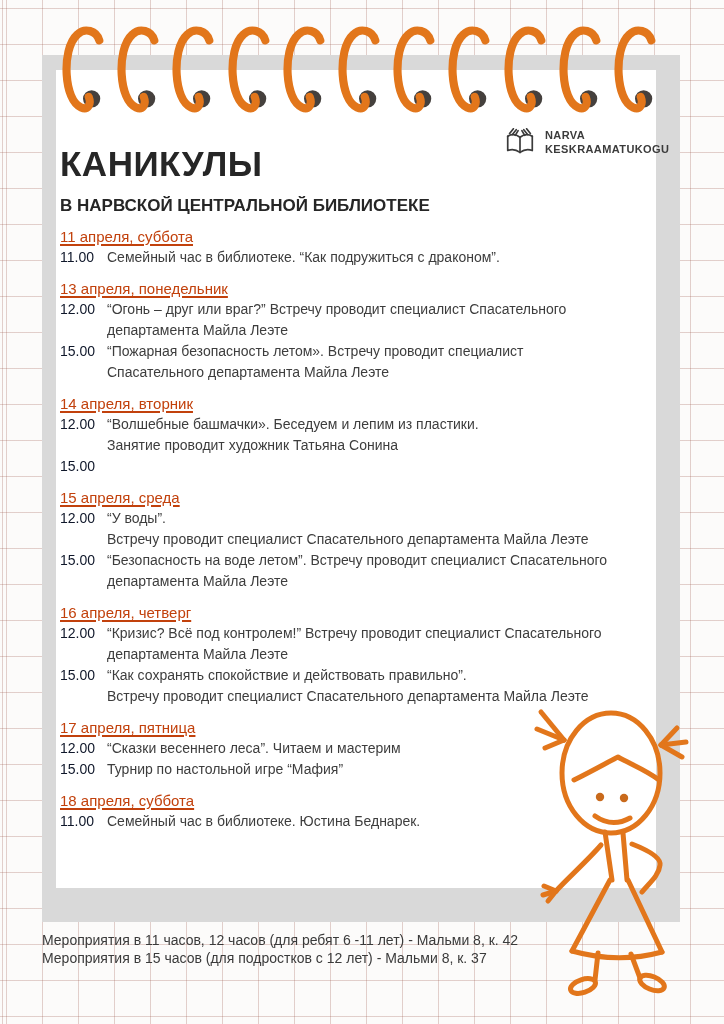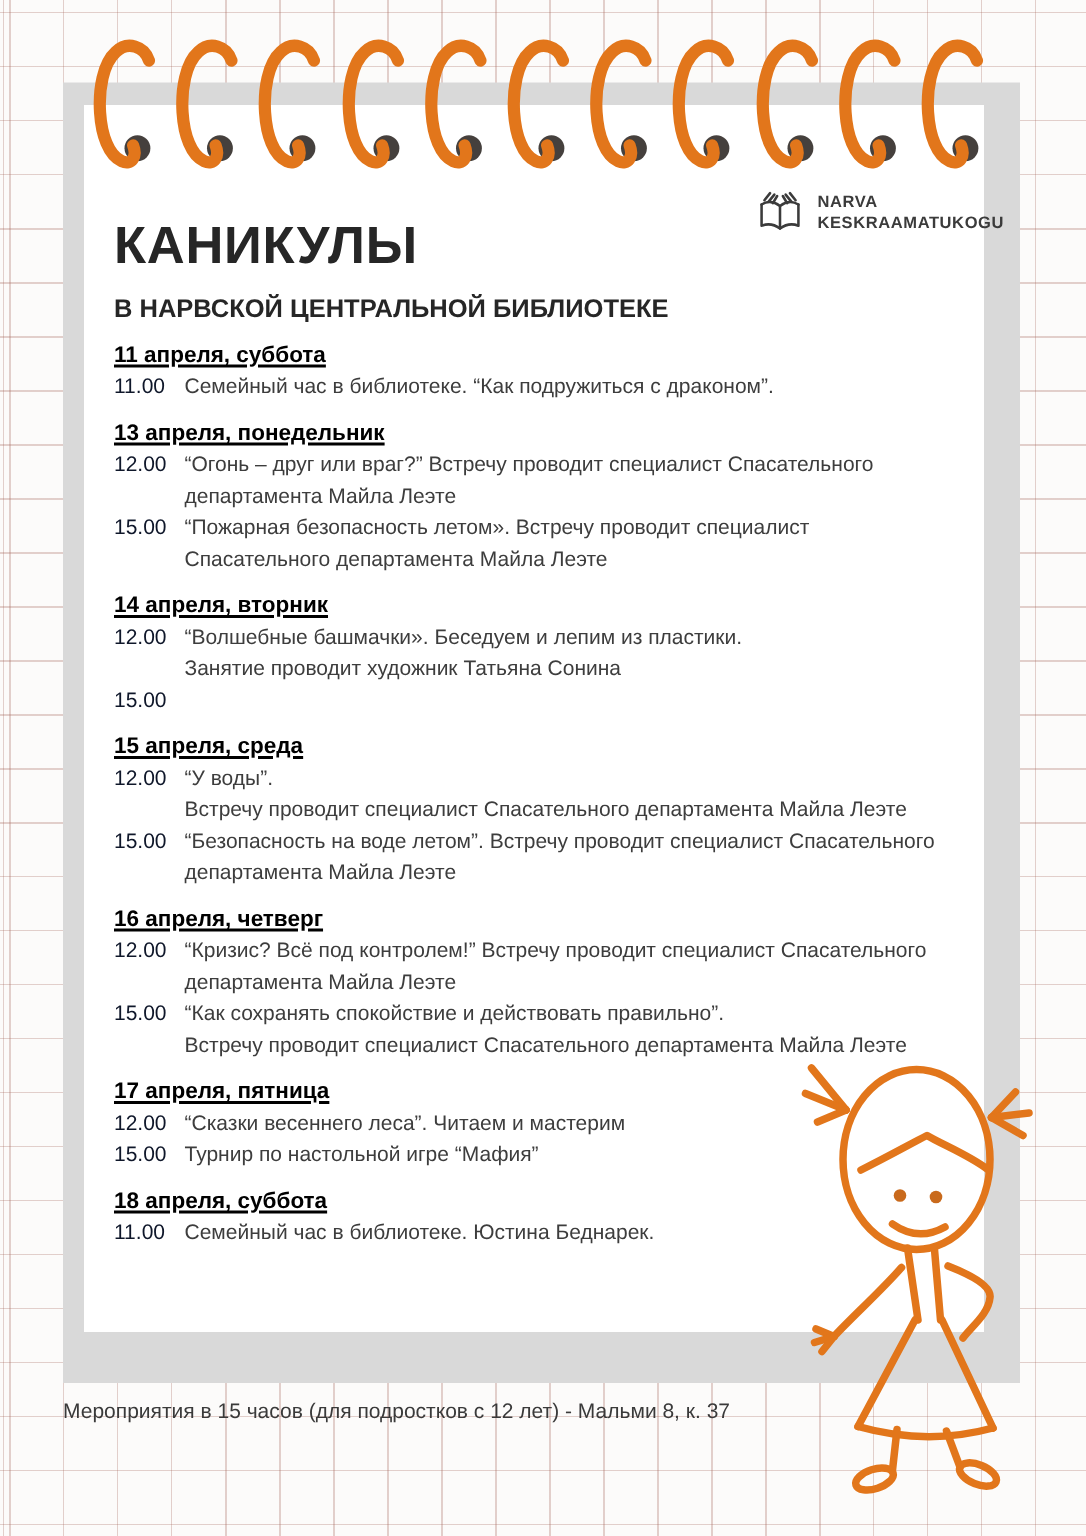--- a/index.html
+++ b/index.html
@@ -7,34 +7,34 @@
     width:724px;height:1024px;position:relative;overflow:hidden;
     font-family:"Liberation Sans","DejaVu Sans",sans-serif;
     background-color:#fcfbfa;
     background-image:
       repeating-linear-gradient(to right, rgba(165,105,92,.30) 0 1px, transparent 1px 36px),
       repeating-linear-gradient(to bottom, rgba(165,105,92,.30) 0 1px, transparent 1px 36px);
     background-position:6px 8px;
     color:#3a3a3a;
   }
   .frame{position:absolute;left:42px;top:55px;width:638px;height:867px;background:#d9d9d9;}
-  .page{position:absolute;left:56px;top:70px;width:600px;height:818px;background:#ffffff;padding:0 20px;box-sizing:border-box;}
+  .page{position:absolute;left:56px;top:70px;width:600px;height:818px;background:#ffffff;padding:0 4px;box-sizing:border-box;}
   
   .spirals{position:absolute;left:60px;top:26px;width:598px;display:flex;justify-content:space-between;z-index:5;}
   .coil{width:46px;height:92px;display:block;}
   
   .logo{position:absolute;left:447px;top:54px;display:flex;align-items:center;gap:8px;}
   .logo-text{font-size:11px;font-weight:700;letter-spacing:.4px;color:#3b3b3b;line-height:14px;}
   
   .title{margin:76px 0 0 0;font-size:35px;font-weight:700;letter-spacing:.5px;color:#262626;line-height:35px;}
   .subtitle{margin:15px 0 0 0;font-size:17px;font-weight:700;color:#262626;line-height:20px;}
   
   .schedule{margin-top:11px;}
   .section{margin-bottom:10px;}
-  .date{font-size:15px;font-weight:700;color:#000000;line-height:20px;
+  .date{font-size:15px;font-weight:400;color:#c2410c;line-height:20px;
         text-decoration:underline;text-decoration-thickness:1.5px;text-underline-offset:2px;margin-top:11px;}
   .row{display:flex;font-size:14px;line-height:21px;color:#3d3d3d;}
   .time{width:47px;flex-shrink:0;font-weight:400;color:#0f172a;}
   .desc{white-space:nowrap;}
   
   .footer{position:absolute;left:42px;top:931px;z-index:4;}
   .footer .fline{font-size:14px;line-height:18px;color:#3a3a3a;}
   .footer .freg{margin-top:9px;font-size:16px;font-weight:700;color:#2c2c2c;}
   
   .girl{position:absolute;left:528px;top:700px;z-index:6;}
@@ -254,14 +254,15 @@
 
     <ellipse cx="55" cy="286" rx="13" ry="6.5" transform="rotate(-18 55 286)"></ellipse>
     <ellipse cx="124" cy="283" rx="13" ry="6.5" transform="rotate(22 124 283)"></ellipse>
   </g>
 
   <circle cx="72" cy="97" r="4.2" fill="#c96a1c"></circle>
   <circle cx="96" cy="98" r="4.2" fill="#c96a1c"></circle>
 </svg>
 
 <div class="footer">
+  <div class="fline">Мероприятия в 11 часов, 12 часов (для ребят 6 -11 лет) - Мальми 8, к. 42</div>
   <div class="fline">Мероприятия в 15 часов (для подростков с 12 лет) - Мальми 8, к. 37</div>
 </div>
 
 </body></html>

